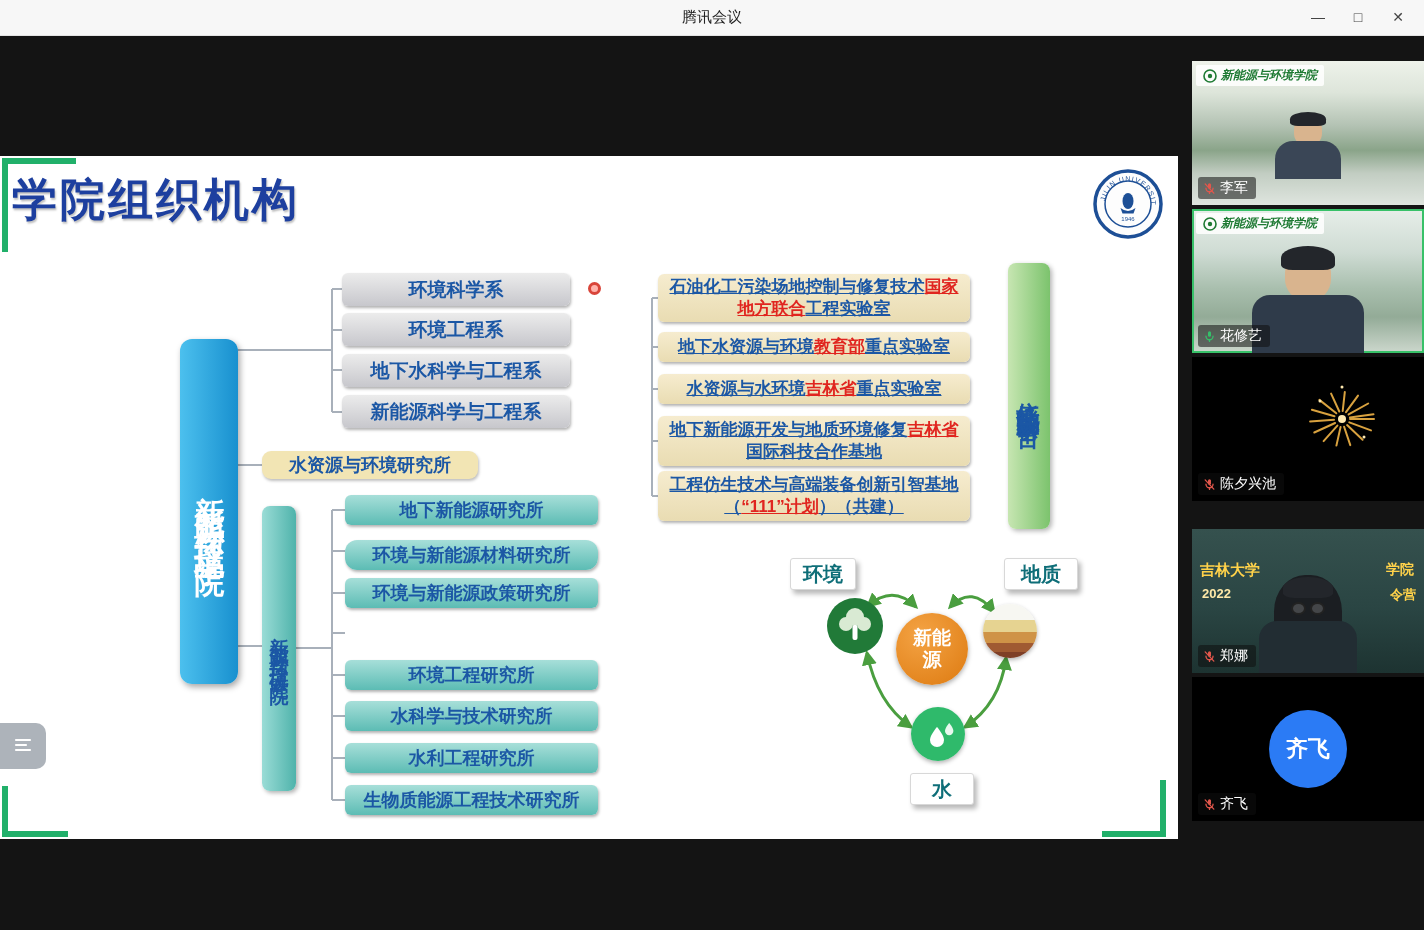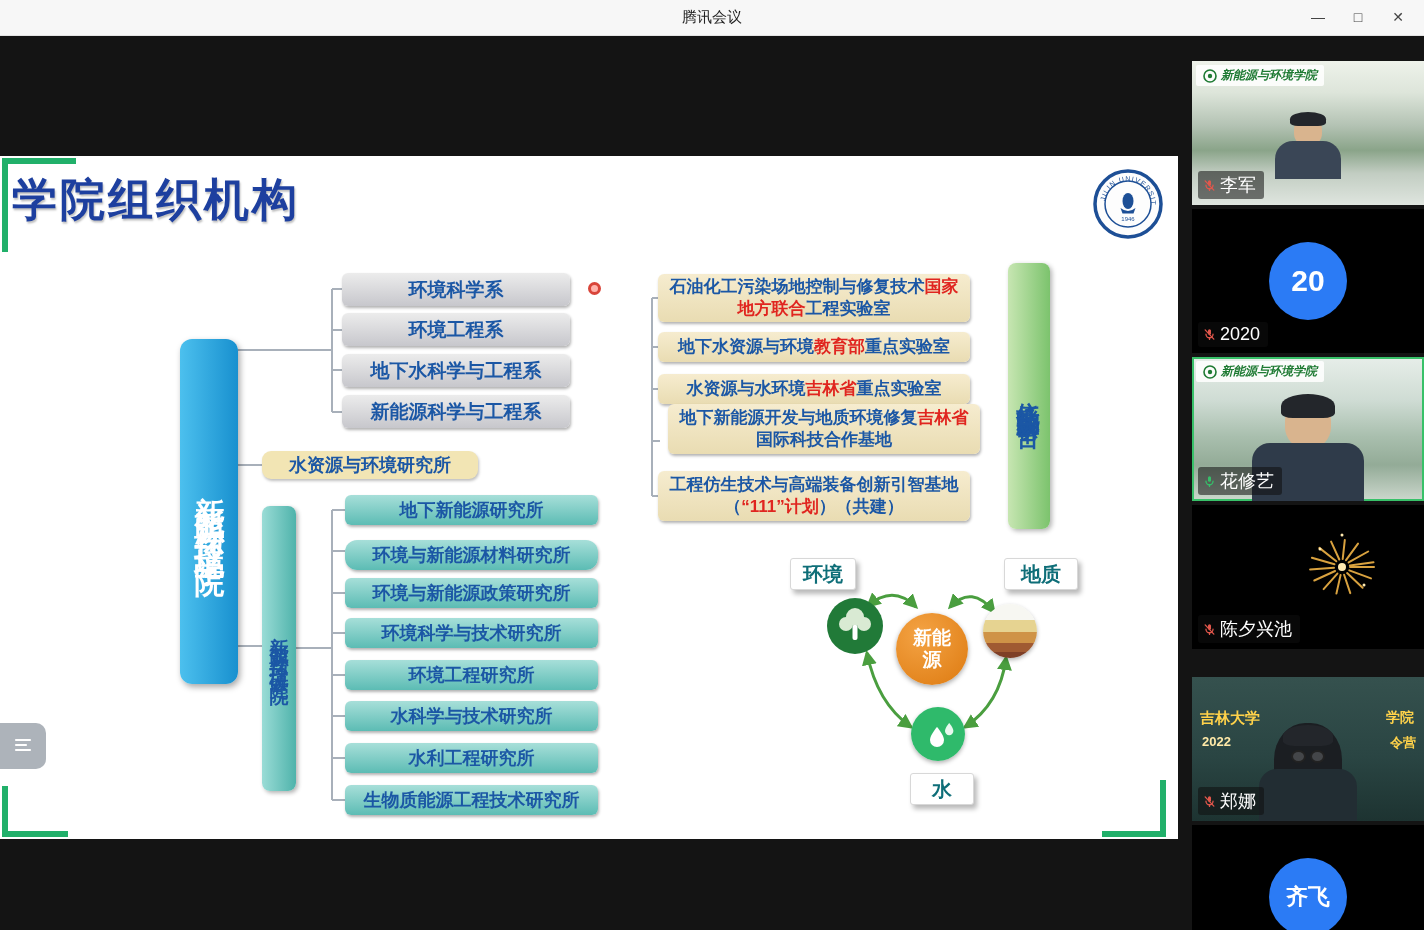--- a/index.html
+++ b/index.html
@@ -47,21 +47,21 @@
   .dept-box{left:342px;width:228px;height:33px;line-height:33px;font-size:19px;
     background:linear-gradient(180deg,#ececec,#c7c7cc);}
   .inst-box{left:345px;width:253px;height:30px;line-height:30px;font-size:18px;
     background:linear-gradient(180deg,#a7dfd9,#5cbcb4);}
   .yellow-box{left:262px;top:295px;width:216px;height:28px;line-height:28px;text-align:center;
     font-size:18px;font-weight:800;color:var(--org-blue);background:#f2e5b4;border-radius:9px;
     box-shadow:1px 2px 3px rgba(0,0,0,.25);z-index:2;}
   .plat-box{left:658px;width:312px;z-index:2;text-align:center;font-size:17px;font-weight:800;
     background:linear-gradient(180deg,#f6eccf,#e9dcb2);border-radius:6px;box-shadow:1px 2px 3px rgba(0,0,0,.3);
     padding:0 4px;box-sizing:border-box;}
-  .seg{color:var(--org-blue);}
+  .seg{color:var(--org-blue);text-decoration:underline;}
   .seg.red{color:var(--red-highlight);}
   
   .node-label{z-index:2;height:30px;line-height:30px;text-align:center;background:#fff;
     border:1px solid #d8d8d8;border-radius:3px;box-shadow:3px 4px 5px rgba(0,0,0,.28);
     color:#0e6e78;font-weight:800;font-size:20px;}
   .nl-env{left:790px;top:402px;width:64px;}
   .nl-geo{left:1004px;top:402px;width:72px;}
   .nl-water{left:910px;top:617px;width:62px;}
   .circ{z-index:2;border-radius:50%;}
   .tree-circ{left:827px;top:442px;width:56px;height:56px;}
@@ -86,21 +86,21 @@
   .bg-black{background:#000;}
   .bg-campus{background:linear-gradient(180deg,#eef2ea 0%,#dde5da 22%,#b3c2b3 45%,#8aa489 62%,#c2cdc2 78%,#dfe5df 100%);}
   .bg-campus2{background:linear-gradient(180deg,#e7eee9 0%,#cfdcd4 30%,#a9bfae 55%,#93ab97 75%,#cdd8cd 100%);}
   .bg-classroom{background:linear-gradient(180deg,#35514e 0%,#2a4543 55%,#1d3331 100%);margin-top:28px;}
   .avatar-circle{position:absolute;left:50%;top:50%;transform:translate(-50%,-50%);width:78px;height:78px;
     border-radius:50%;background:var(--avatar-blue);display:flex;align-items:center;justify-content:center;}
   .avatar-circle span{color:#fff;font-size:30px;font-weight:600;}
   .avatar-circle.cjk span{font-size:22px;}
   .name-tag{position:absolute;left:6px;bottom:6px;display:flex;align-items:center;gap:4px;z-index:6;
     background:rgba(15,15,15,.55);padding:2px 8px 2px 5px;border-radius:3px;}
-  .name-tag span{color:#fff;font-size:18px;}
+  .name-tag span{color:#fff;font-size:14px;}
   .mic{display:flex;align-items:center;}
   .banner{position:absolute;left:4px;top:4px;display:flex;align-items:center;gap:4px;z-index:5;
     background:rgba(255,255,255,.85);padding:2px 7px;border-radius:2px;}
   .banner span{color:#1e7a33;font-weight:700;font-size:12px;font-style:italic;}
   .blogo{display:inline-flex;}
   .person{position:absolute;left:50%;transform:translateX(-50%);display:flex;flex-direction:column;align-items:center;z-index:2;}
   .p-head{position:relative;background:#d9b48e;border-radius:46% 46% 42% 42%;z-index:2;}
   .p-hair{position:absolute;top:-4px;left:-4px;right:-4px;height:48%;background:#23262b;border-radius:50% 50% 22% 22%;z-index:3;}
   .p-hairlong{position:absolute;top:-6px;left:-13px;right:-13px;height:175%;background:#1b1e22;border-radius:46% 46% 35% 35%;z-index:1;}
   .p-glasses{position:absolute;top:46%;left:50%;transform:translateX(-50%);display:flex;gap:4px;z-index:4;}
@@ -226,29 +226,28 @@
         </div>
 
         <div class="laser-dot"></div>
       <div class="org-box dept-box" style="top: 117px;">环境科学系</div>
           <div class="org-box dept-box" style="top: 157px;">环境工程系</div>
           <div class="org-box dept-box" style="top: 198px;">地下水科学与工程系</div>
           <div class="org-box dept-box" style="top: 239px;">新能源科学与工程系</div>
           <div class="org-box inst-box" style="top: 339px;">地下新能源研究所</div>
           <div class="org-box inst-box" style="top: 384px; border-radius: 12px;">环境与新能源材料研究所</div>
           <div class="org-box inst-box" style="top: 422px;">环境与新能源政策研究所</div>
-          <div class="org-box inst-box" style="top: 462px;">环境科学与技术研究所</div>
           <div class="org-box inst-box" style="top: 504px;">环境工程研究所</div>
           <div class="org-box inst-box" style="top: 545px;">水科学与技术研究所</div>
           <div class="org-box inst-box" style="top: 587px; border-radius: 6px;">水利工程研究所</div>
           <div class="org-box inst-box" style="top: 629px;">生物质能源工程技术研究所</div>
           <div class="plat-box" style="top: 118px; height: 48px; line-height: 22px; padding-top: 2px;"><span class="seg">石油化工污染场地控制与修复技术</span><span class="seg red">国家地方联合</span><span class="seg">工程实验室</span></div>
           <div class="plat-box" style="top: 176px; height: 30px; line-height: 30px;"><span class="seg">地下水资源与环境</span><span class="seg red">教育部</span><span class="seg">重点实验室</span></div>
           <div class="plat-box" style="top: 218px; height: 30px; line-height: 30px;"><span class="seg">水资源与水环境</span><span class="seg red">吉林省</span><span class="seg">重点实验室</span></div>
-          <div class="plat-box" style="top: 248px; height: 50px; line-height: 22px; padding-top: 3px; margin-left: 10px;"><span class="seg">地下新能源开发与地质环境修复</span><span class="seg red">吉林省</span><span class="seg">国际科技合作基地</span></div>
+          <div class="plat-box" style="top: 260px; height: 50px; line-height: 22px; padding-top: 3px;"><span class="seg">地下新能源开发与地质环境修复</span><span class="seg red">吉林省</span><span class="seg">国际科技合作基地</span></div>
           <div class="plat-box" style="top: 315px; height: 50px; line-height: 22px; padding-top: 3px;"><span class="seg">工程仿生技术与高端装备创新引智基地（</span><span class="seg red">“111”计划</span><span class="seg">）（共建）</span></div>
         </div>
 
       <button class="panel-toggle">
         <span>
           <svg width="22" height="22" viewBox="0 0 22 22" fill="none" stroke="#ffffff" stroke-width="2.2" stroke-linecap="round">
             <line x1="4" y1="6" x2="18" y2="6"></line>
               <line x1="4" y1="11" x2="14" y2="11"></line>
               <line x1="4" y1="16" x2="18" y2="16"></line>
           </svg>
@@ -294,36 +293,20 @@
           <div class="name-tag">
             <span class="mic">
               <svg width="13" height="13" viewBox="0 0 24 24" fill="none" stroke="#e2574c" stroke-width="2.4" stroke-linecap="round">
     <rect x="9.2" y="2.5" width="5.6" height="10" rx="2.8" fill="#e2574c" stroke="none"></rect>
     <path d="M5.5 11.5a6.5 6.5 0 0 0 13 0"></path>
                 <line x1="12" y1="18" x2="12" y2="21"></line>
     <line x1="4" y1="3.5" x2="20" y2="20.5"></line>
               </svg>
             </span>
             <span>李军</span>
-          </div>
-        </div>
-        <div class="tile bg-black">
-          <div class="avatar-circle">
-            <span>20</span>
-          </div>
-          <div class="name-tag">
-            <span class="mic">
-              <svg width="13" height="13" viewBox="0 0 24 24" fill="none" stroke="#e2574c" stroke-width="2.4" stroke-linecap="round">
-    <rect x="9.2" y="2.5" width="5.6" height="10" rx="2.8" fill="#e2574c" stroke="none"></rect>
-    <path d="M5.5 11.5a6.5 6.5 0 0 0 13 0"></path>
-                <line x1="12" y1="18" x2="12" y2="21"></line>
-    <line x1="4" y1="3.5" x2="20" y2="20.5"></line>
-              </svg>
-            </span>
-            <span>2020</span>
           </div>
         </div>
         <div class="tile speaking bg-campus2">
           <div class="person" style="bottom: 0px;">
             <div class="p-head" style="width: 46px; height: 49.68px;">
               <div class="p-hair"></div>
             </div>
             <div class="p-body" style="width: 112px; height: 58px; background: rgb(47, 59, 74);"></div>
           </div>
           <div class="banner">

